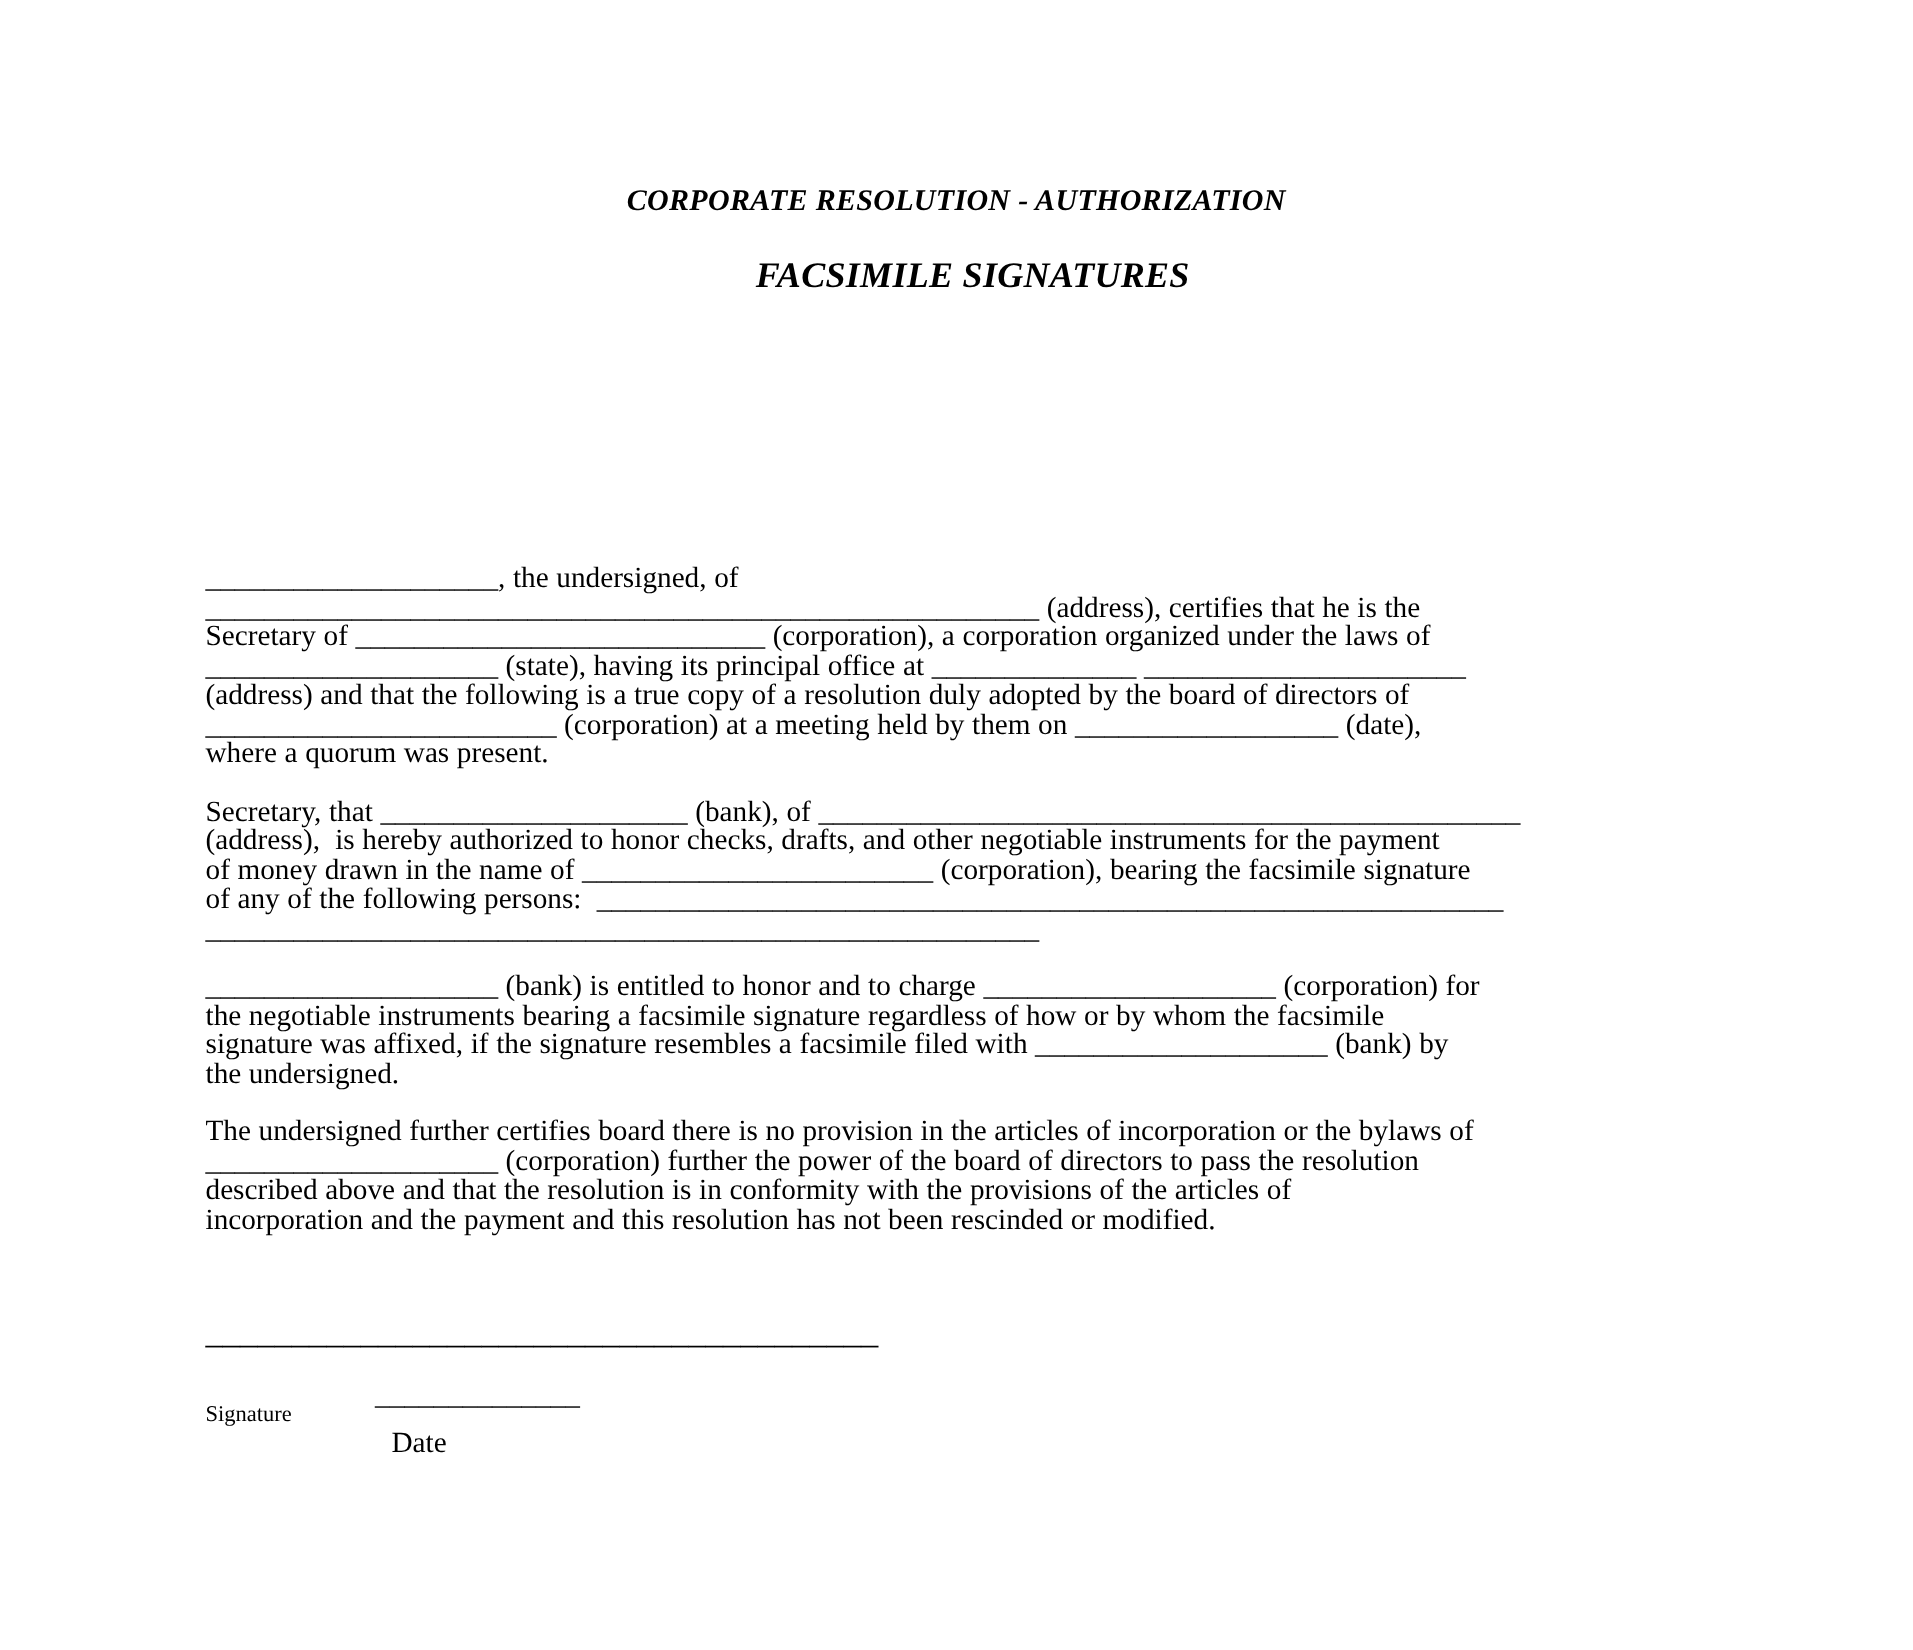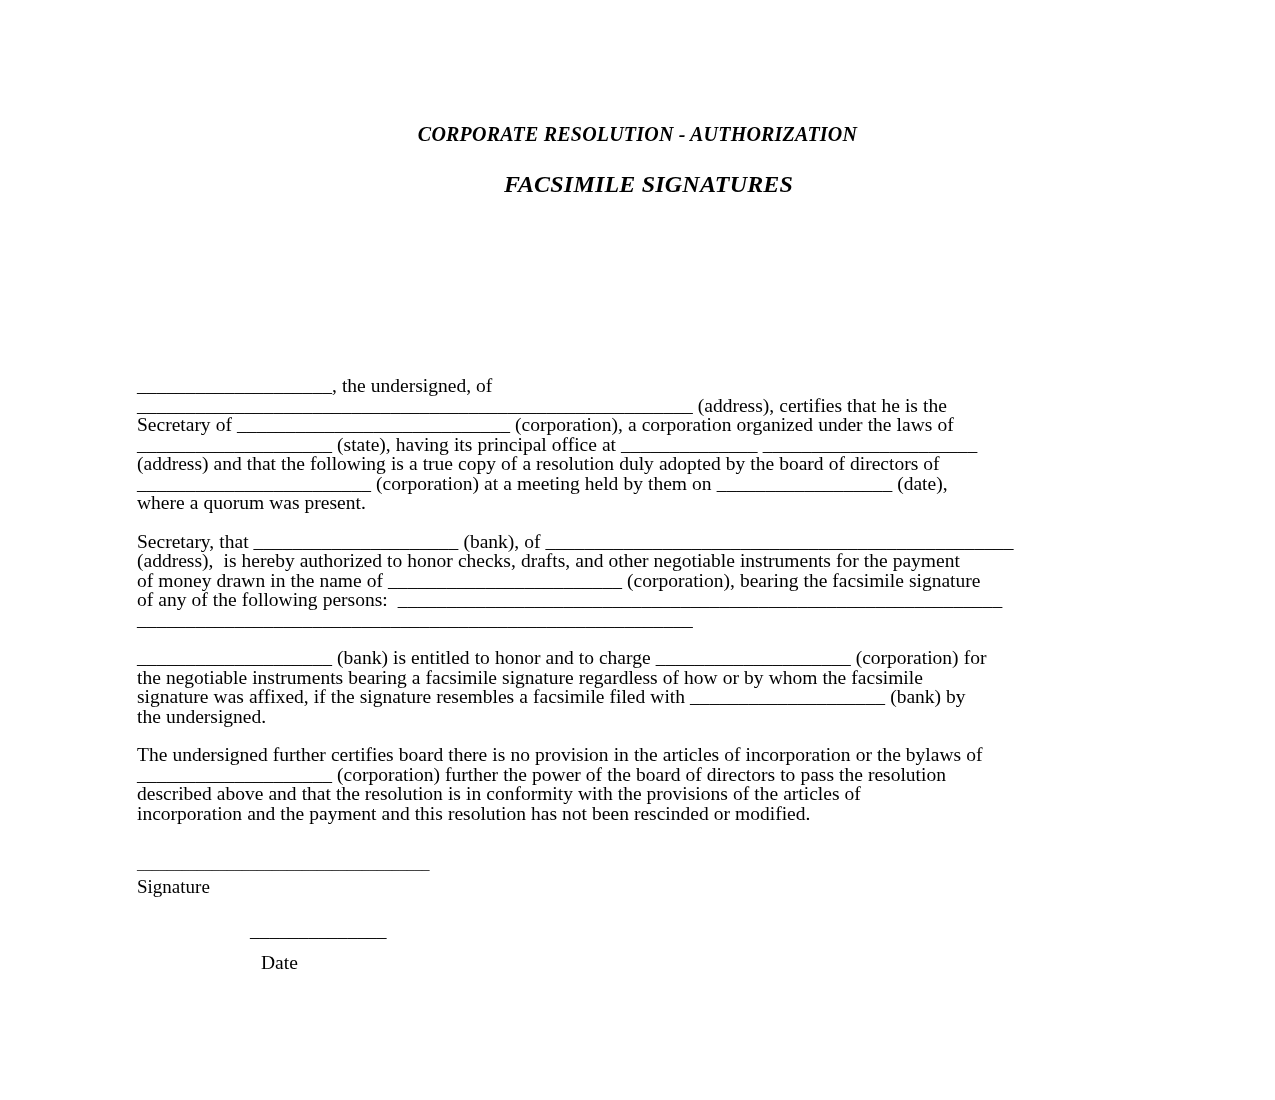--- a/index.html
+++ b/index.html
@@ -53,27 +53,27 @@
     text-align: left;
     word-spacing: 0.2px;
   }
   p.para + p.para {
     margin-top: 19px;
   }
   .para .ln {
     white-space: pre;
   }
   .sig-line {
-    font-size: 15px;
+    font-size: 23px;
     line-height: 1.0;
-    margin-top: 34px;
+    margin-top: 53px;
   }
   .sig-label {
-    font-size: 19px;
-    margin-top: 4px;
+    font-size: 15px;
+    margin-top: 36px;
   }
   .date-line {
     position: absolute;
     left: 113px;
     top: 560px;
     font-size: 19.5px;
   }
   .date-label {
     position: absolute;
     left: 124px;

